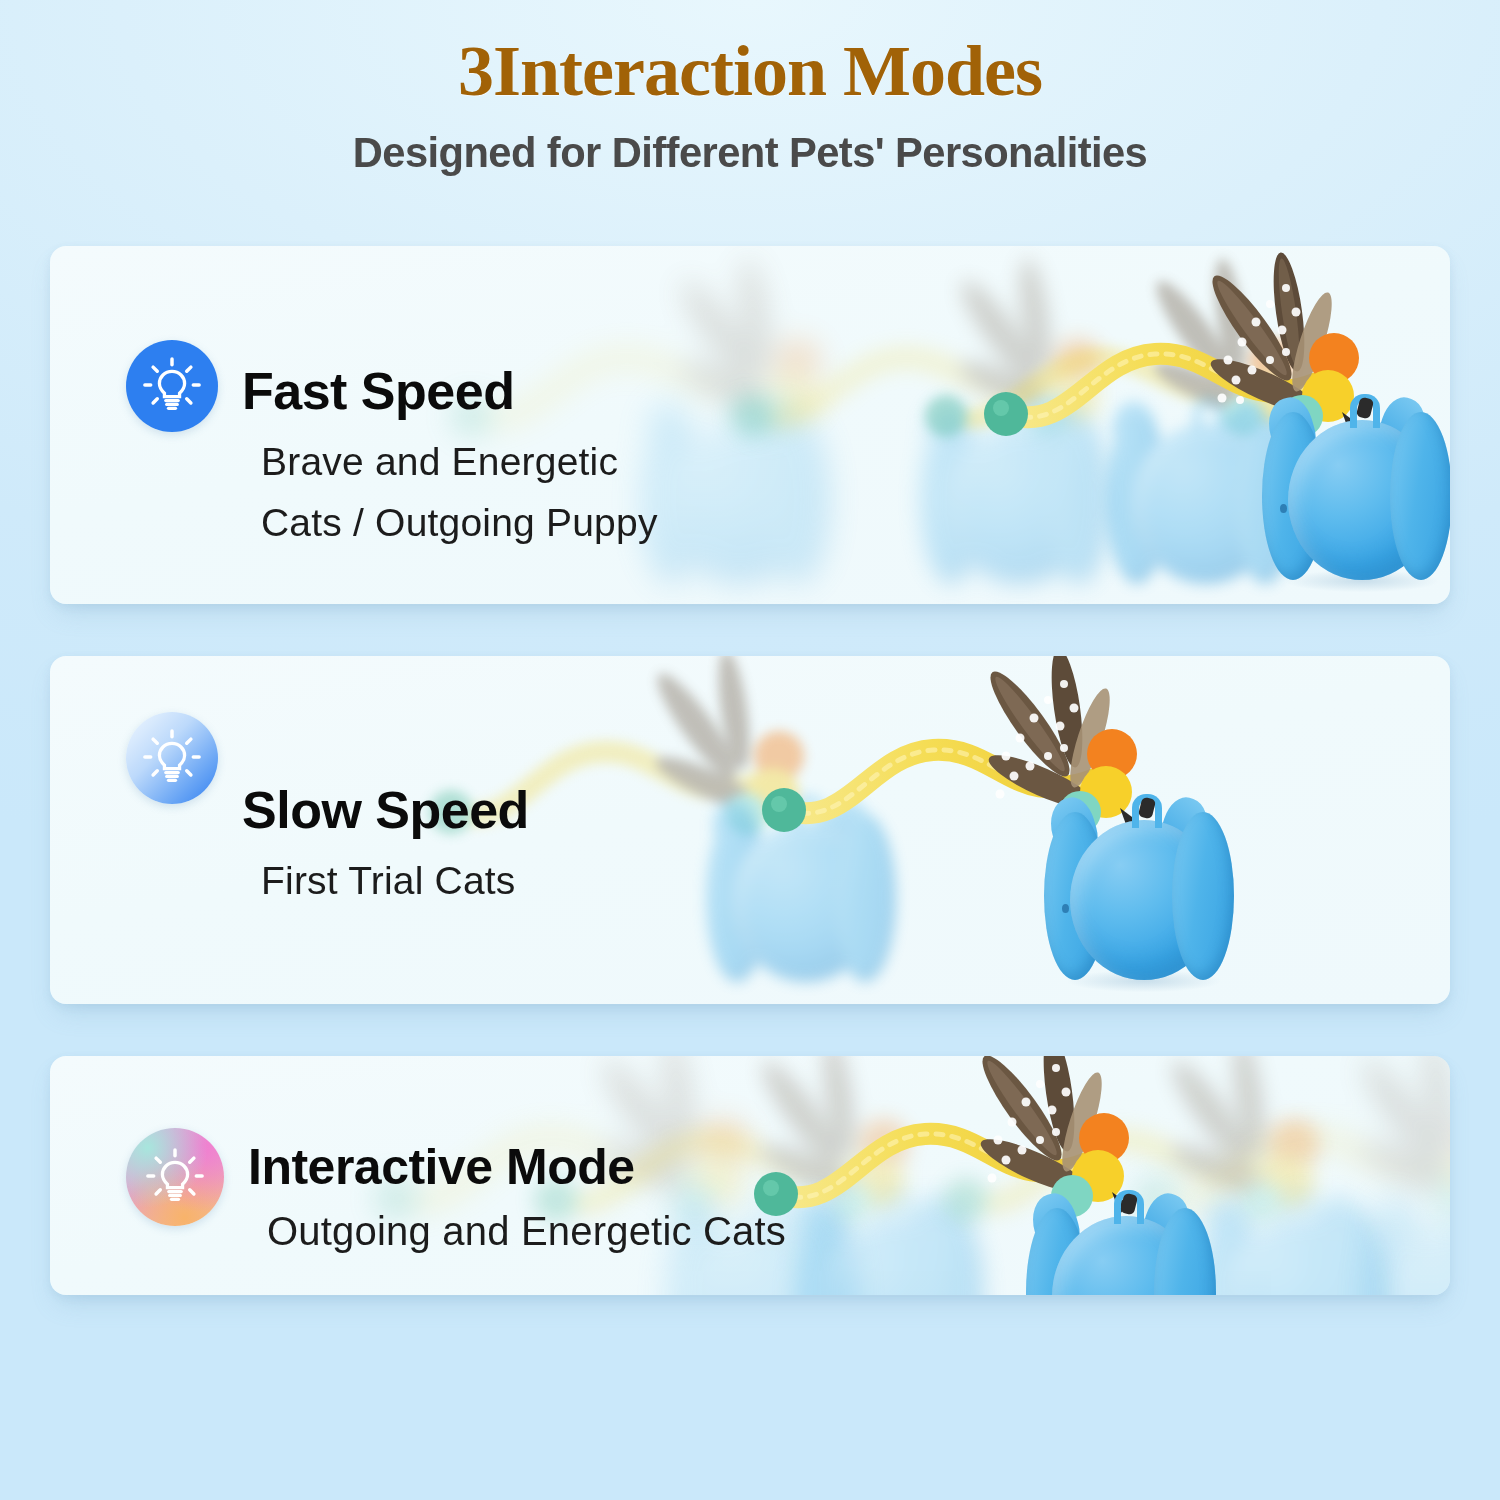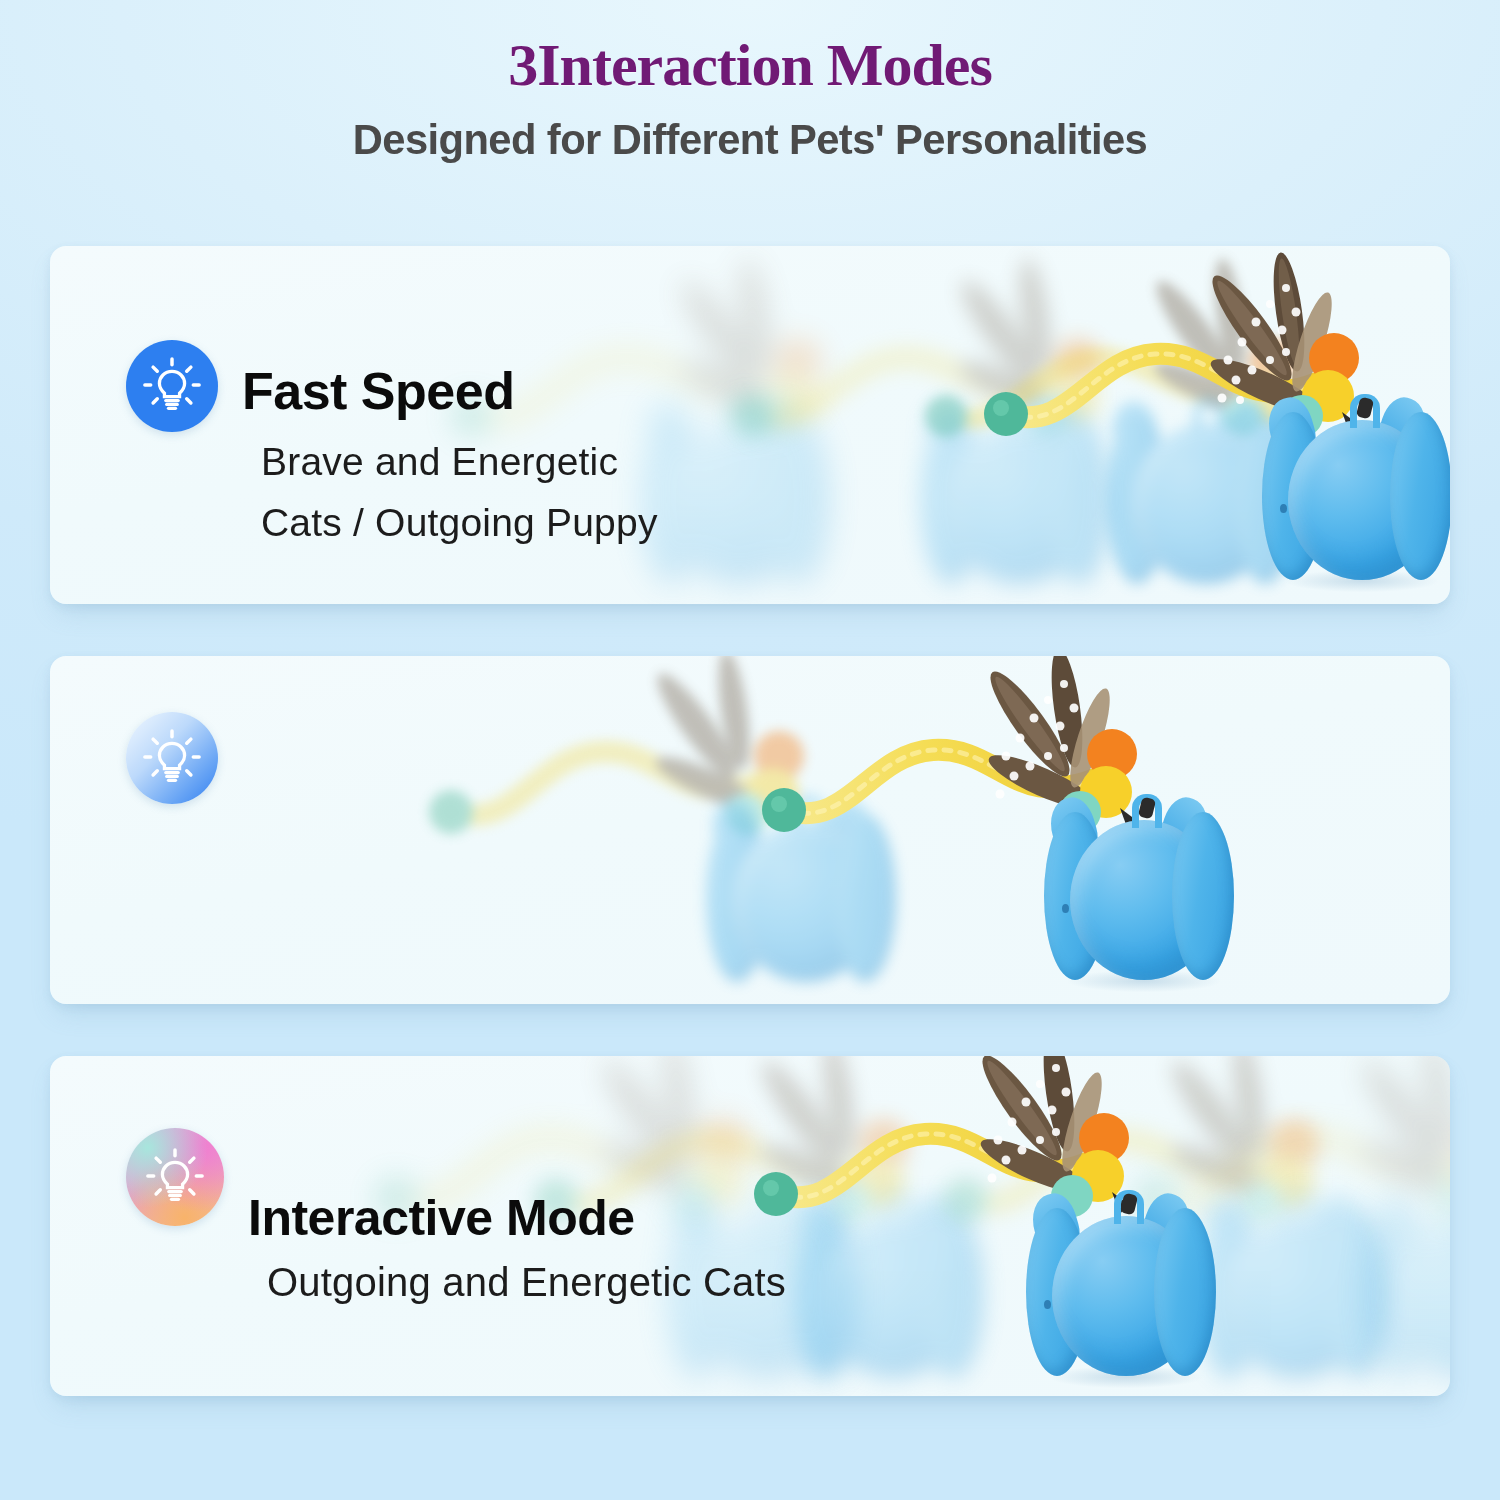--- a/index.html
+++ b/index.html
@@ -14,23 +14,23 @@
     background:
       radial-gradient(120% 60% at 50% 0%, #e8f7fd 0%, #dbf0fb 35%, #cfeafa 70%, #cae8fa 100%);
     position:relative;
   }
 
   
   .header { width:100%; padding-top:34px; text-align:center; }
 
   .title {
     font-family:"Liberation Serif", "DejaVu Serif", serif;
-    font-size:60px;
+    font-size:72px;
     font-weight:700;
-    color:#701a75;
+    color:#a16207;
     letter-spacing:-1px;
     line-height:1.05;
     text-shadow:0 1px 0 rgba(255,255,255,.6);
   }
 
   .subtitle {
     margin-top:18px;
     font-family:"Liberation Sans", sans-serif;
     font-size:43px;
     font-weight:bold;
@@ -47,21 +47,21 @@
     margin:0 50px 52px 50px;
     width:1400px;
     border-radius:16px;
     background:linear-gradient(170deg,#f4fbfd 0%, #f0fafc 45%, #eff9fc 100%);
     box-shadow:0 14px 26px -8px rgba(120,165,195,.30),
                0 3px 8px rgba(130,175,205,.16);
     overflow:hidden;
   }
   .card-1 { height:358px; }
   .card-2 { height:348px; }
-  .card-3 { height:340px; }
+  .card-3 { height:239px; }
 
   
   .card-text {
     position:absolute;
     left:76px; top:0; bottom:0;
     display:flex; align-items:center;
     z-index:6;
   }
   .card-1 .card-text { top:18px; }
   .card-3 .card-text { top:22px; }
@@ -455,20 +455,24 @@
             <path d="M32 4 L32 10"></path>
               <path d="M12.5 12.5 L16.8 16.8"></path>
               <path d="M51.5 12.5 L47.2 16.8"></path>
             <path d="M4 31 L10 31"></path>
               <path d="M54 31 L60 31"></path>
             <path d="M12.5 49.5 L16.8 45.2"></path>
               <path d="M51.5 49.5 L47.2 45.2"></path>
           </g>
         </svg>
       </div>
+      <div class="labels">
+        <div class="mode-title">Slow Speed</div>
+        <div class="mode-desc">First Trial Cats</div>
+      </div>
     </div>
   </div>
 
   <div class="card card-3">
 
     <div class="scene">
 
       <div class="wand ghost-w3" style="left:330px; top:-8px;">
         <svg viewBox="0 0 430 210">
           <path d="M18,150 C80,170 102,94 165,90 C230,86 248,152 330,118" stroke="#f2d84e" stroke-width="22" fill="none" stroke-linecap="round" opacity=".8"></path>

